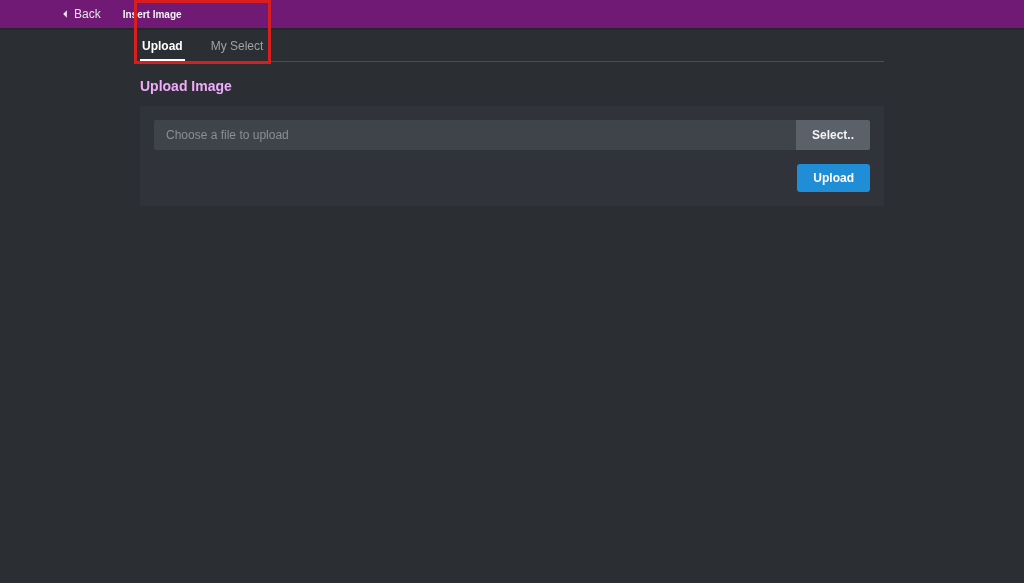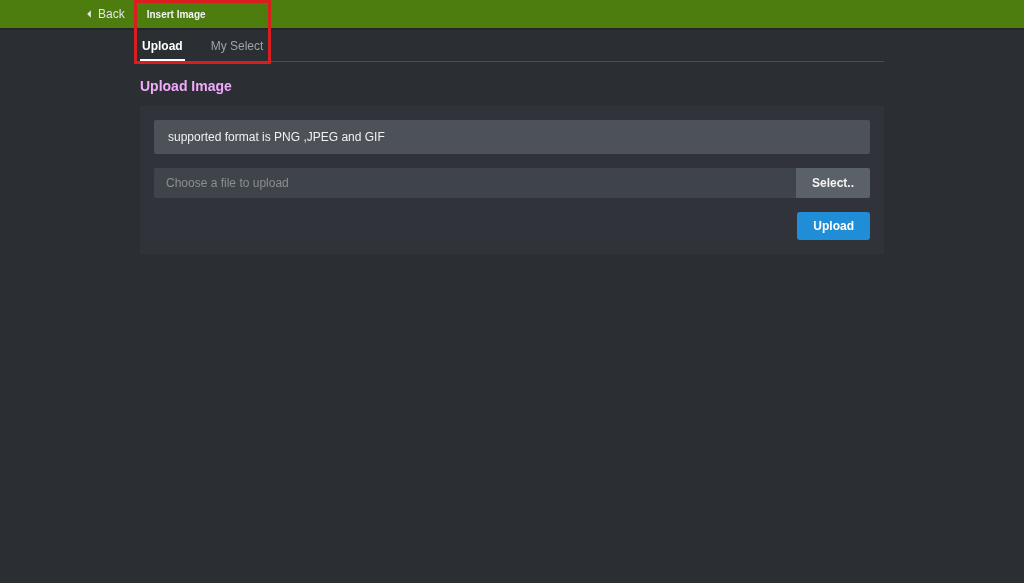--- a/index.html
+++ b/index.html
@@ -6,24 +6,24 @@
     html,body{
       width:1024px; height:583px;
       background:#2b2f33;
       overflow:hidden;
       color:#d0d2d4;
       font-size:12px;
     }
     
     .topbar{
       height:28px;
-      background:#4d7c0f;
+      background:#701a75;
       display:flex;
       align-items:center;
-      padding-left:84px;
+      padding-left:60px;
     }
     .back-btn{
       display:flex; align-items:center;
       color:#e3e5e7;
       font-size:12px;
       cursor:pointer;
       margin-right:22px;
     }
     .back-btn svg{ width:10px; height:10px; margin-right:4px; fill:#e3e5e7; }
     .title{
@@ -140,21 +140,20 @@
 
   <div class="tabs-row">
     <div class="tab active">Upload</div>
     <div class="tab">My Select</div>
   </div>
 
   <div class="content">
     <div class="page-heading">Upload Image</div>
 
     <div class="panel">
-      <div class="info-banner">supported format is PNG ,JPEG and GIF</div>
 
       <div class="file-row">
         <input class="file-input" type="text" readonly="" placeholder="Choose a file to upload" style="">
         <button class="select-btn">Select..</button>
       </div>
 
       <div class="upload-row">
         <button class="upload-btn">Upload</button>
       </div>
     </div>

